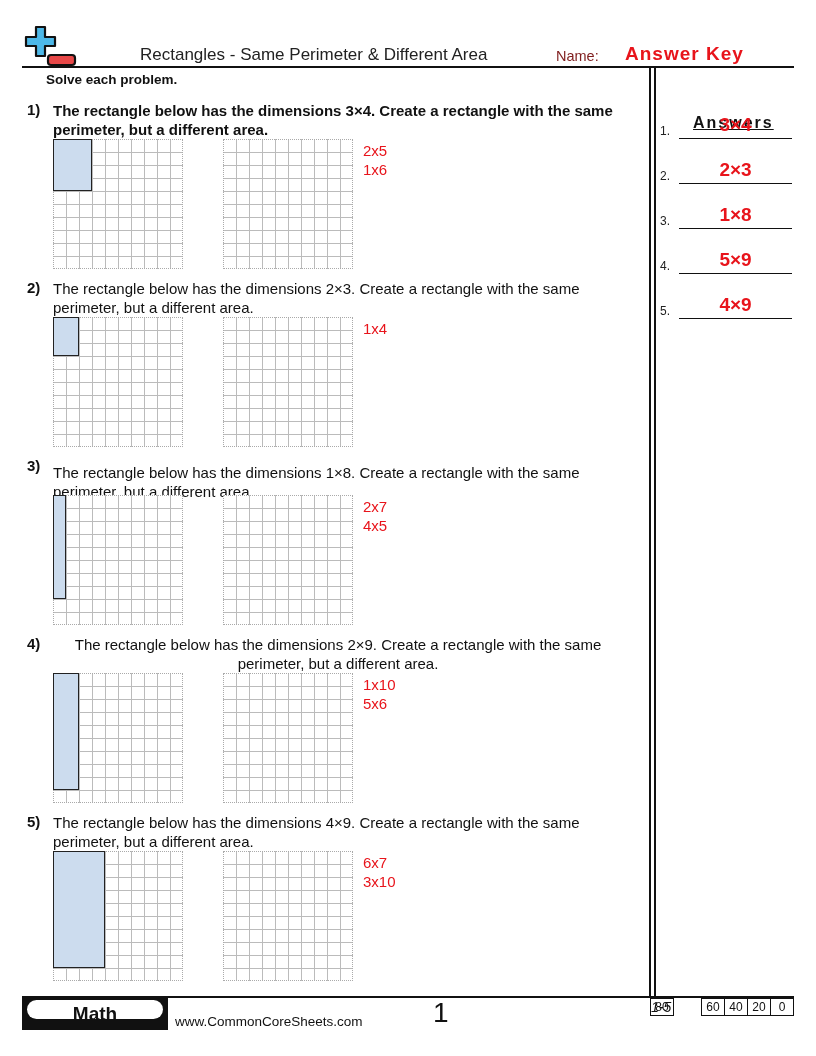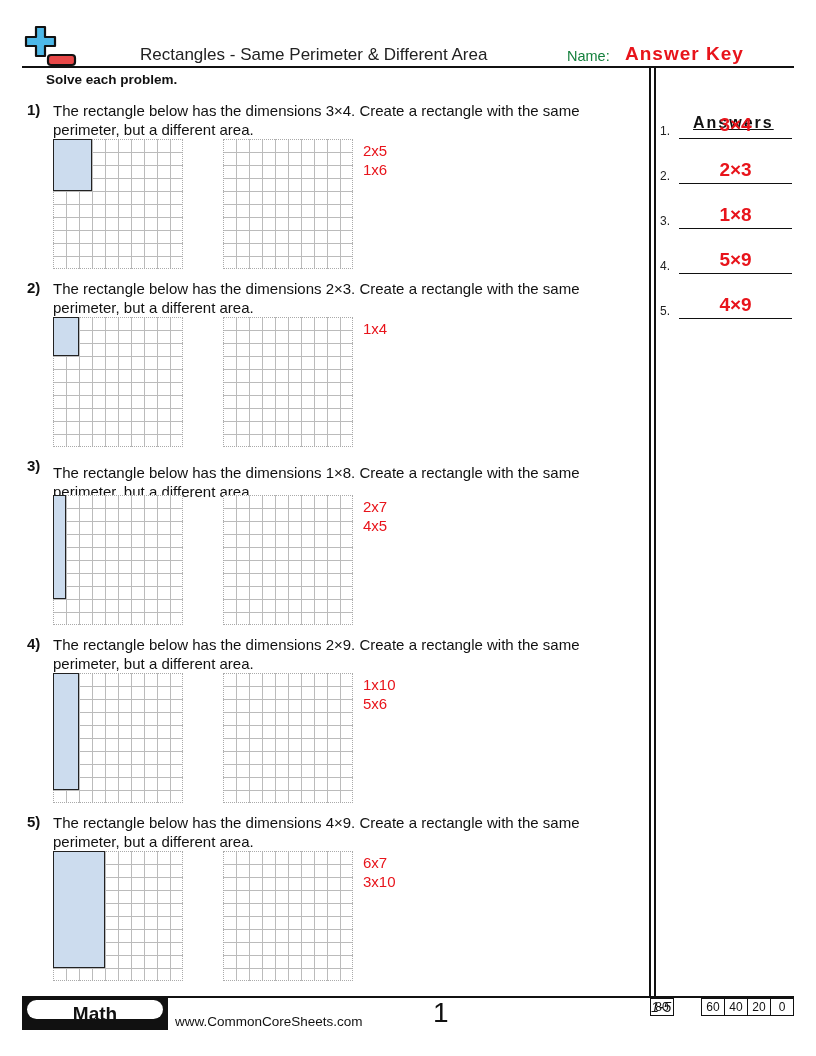--- a/index.html
+++ b/index.html
@@ -1,21 +1,21 @@
 <!DOCTYPE html>
 <html><head>
 <meta charset="utf-8">
 <style>
   html, body { margin:0; padding:0; }
   body { width:816px; height:1056px; background:#fff; position:relative; overflow:hidden;
          font-family:"Liberation Sans", "DejaVu Sans", sans-serif; color:#111; }
   .abs { position:absolute; }
   .logo { left:22px; top:24px; width:58px; height:44px; }
   .title { left:140px; top:45px; font-size:17px; color:#222; white-space:nowrap; }
-  .name-label { left:556px; top:48px; font-size:14.5px; color:#15803d;margin-left:11px; }
+  .name-label { left:556px; top:48px; font-size:14.5px; color:#7f1d1d; }
   .answer-key { left:625px; top:43px; font-size:19px; font-weight:bold; color:#e8141b; letter-spacing:1px; }
   .header-rule { left:22px; top:66px; width:772px; height:2px; background:#111; }
   .vline { top:68px; width:1.5px; height:928px; background:#111; }
   .instructions { left:24px; top:72px; font-size:13.5px; font-weight:bold;margin-left:22px; }
   .answers-title { left:693px; top:72px; font-size:16px; font-weight:bold; letter-spacing:2px; text-decoration:underline;margin-top:42px; }
   .q-num { font-size:15px; font-weight:bold; }
   .q-text { font-size:15px; line-height:19px; width:570px; color:#111; }
   .grid { width:130px; height:130px;
           background-color:#fff;
           border:1px dotted #aaa;
@@ -52,41 +52,41 @@
 <div class="abs header-rule"></div>
 
 <div class="abs vline" style="left:649px"></div>
 <div class="abs vline" style="left:654px"></div>
 
 <div class="abs instructions">Solve each problem.</div>
 <div class="abs answers-title">Answers</div>
 
 <div id="problems">
     <div class="abs q-num" style="left: 27px; top: 101px;">1)</div>
-    <div class="abs q-text" style="left: 53px; top: 101px;">The rectangle below has the dimensions 3×4. Create a rectangle with the same perimeter, but a different area.</div>
+    <div class="abs q-text" style="left: 53px; top: 101px; font-weight: bold;">The rectangle below has the dimensions 3×4. Create a rectangle with the same perimeter, but a different area.</div>
     <div class="abs grid" style="left: 53px; top: 139px;"></div>
     <div class="abs rect" style="left: 53px; top: 139px; width: 39px; height: 52px;"></div>
     <div class="abs grid" style="left: 223px; top: 139px;"></div>
     <div class="abs alt-answers" style="left: 363px; top: 141px;">2x5</div>
     <div class="abs alt-answers" style="left: 363px; top: 160px;">1x6</div>
     <div class="abs q-num" style="left: 27px; top: 279px;">2)</div>
     <div class="abs q-text" style="left: 53px; top: 279px;">The rectangle below has the dimensions 2×3. Create a rectangle with the same perimeter, but a different area.</div>
     <div class="abs grid" style="left: 53px; top: 317px;"></div>
     <div class="abs rect" style="left: 53px; top: 317px; width: 26px; height: 39px;"></div>
     <div class="abs grid" style="left: 223px; top: 317px;"></div>
     <div class="abs alt-answers" style="left: 363px; top: 319px;">1x4</div>
     <div class="abs q-num" style="left: 27px; top: 457px;">3)</div>
     <div class="abs q-text" style="left: 53px; top: 457px; margin-top: 6px;">The rectangle below has the dimensions 1×8. Create a rectangle with the same perimeter, but a different area.</div>
     <div class="abs grid" style="left: 53px; top: 495px;"></div>
     <div class="abs rect" style="left: 53px; top: 495px; width: 13px; height: 104px;"></div>
     <div class="abs grid" style="left: 223px; top: 495px;"></div>
     <div class="abs alt-answers" style="left: 363px; top: 497px;">2x7</div>
     <div class="abs alt-answers" style="left: 363px; top: 516px;">4x5</div>
     <div class="abs q-num" style="left: 27px; top: 635px;">4)</div>
-    <div class="abs q-text" style="left: 53px; top: 635px;">The rectangle below has the dimensions 2×9. Create a rectangle with the same perimeter, but a different area.</div>
+    <div class="abs q-text" style="left: 53px; top: 635px; text-align: center;">The rectangle below has the dimensions 2×9. Create a rectangle with the same perimeter, but a different area.</div>
     <div class="abs grid" style="left: 53px; top: 673px;"></div>
     <div class="abs rect" style="left: 53px; top: 673px; width: 26px; height: 117px;"></div>
     <div class="abs grid" style="left: 223px; top: 673px;"></div>
     <div class="abs alt-answers" style="left: 363px; top: 675px;">1x10</div>
     <div class="abs alt-answers" style="left: 363px; top: 694px;">5x6</div>
     <div class="abs q-num" style="left: 27px; top: 813px;">5)</div>
     <div class="abs q-text" style="left: 53px; top: 813px;">The rectangle below has the dimensions 4×9. Create a rectangle with the same perimeter, but a different area.</div>
     <div class="abs grid" style="left: 53px; top: 851px;"></div>
     <div class="abs rect" style="left: 53px; top: 851px; width: 52px; height: 117px;"></div>
     <div class="abs grid" style="left: 223px; top: 851px;"></div>

